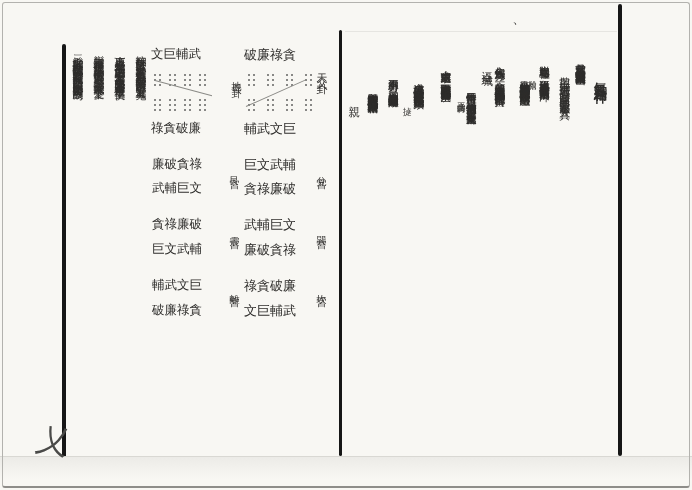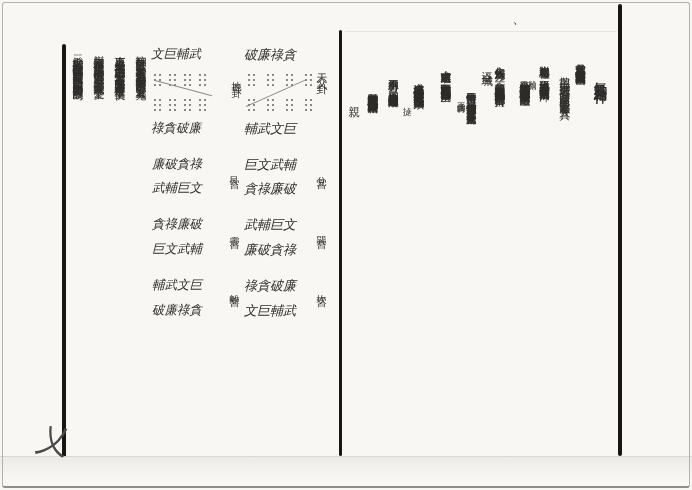--- a/index.html
+++ b/index.html
@@ -17,21 +17,21 @@
   .vcol{
     position:absolute;writing-mode:vertical-rl;text-orientation:upright;
     white-space:nowrap;line-height:1.15;color:#2e2d2b;
     font-size:11px;letter-spacing:0.3px;
   }
   .vcol.small{font-size:8.5px;color:#3c3b38;letter-spacing:0.8px;}
   .vcol.title{font-weight:bold;}
   
   .hrow{
     position:absolute;display:flex;justify-content:space-between;
-    font-size:13px;color:#2e2d2b;font-style:italic;
+    font-size:13px;color:#2e2d2b;
   }
   .plabel{
     position:absolute;writing-mode:vertical-rl;text-orientation:upright;
     font-size:10px;letter-spacing:2px;color:#2e2d2b;white-space:nowrap;
   }
   
   .symrow{position:absolute;display:flex;}
   .trig{display:inline-block;width:8px;height:13px;position:relative;}
   .trig::before{
     content:"";position:absolute;left:1px;top:1px;width:2px;height:2px;border-radius:50%;

